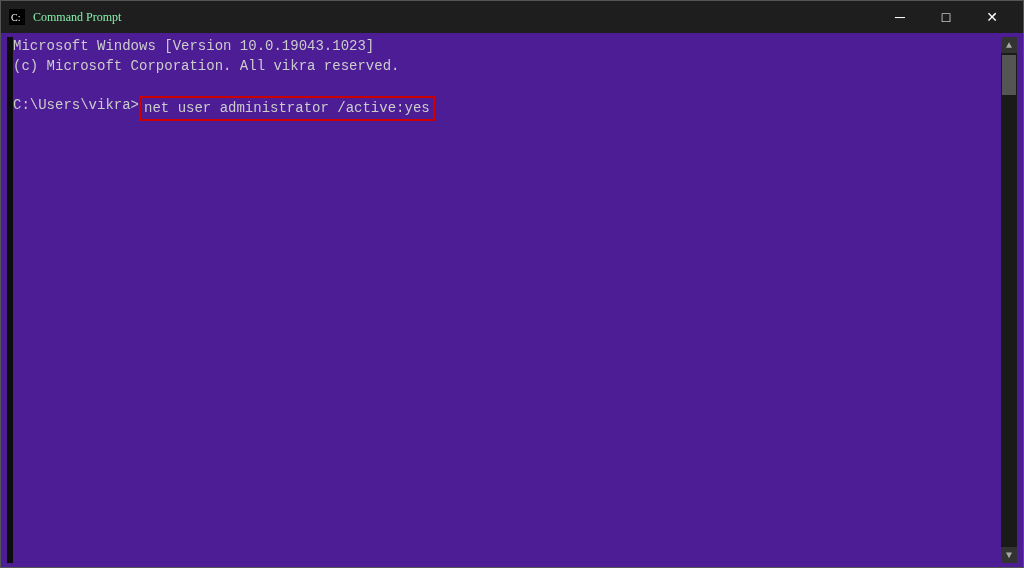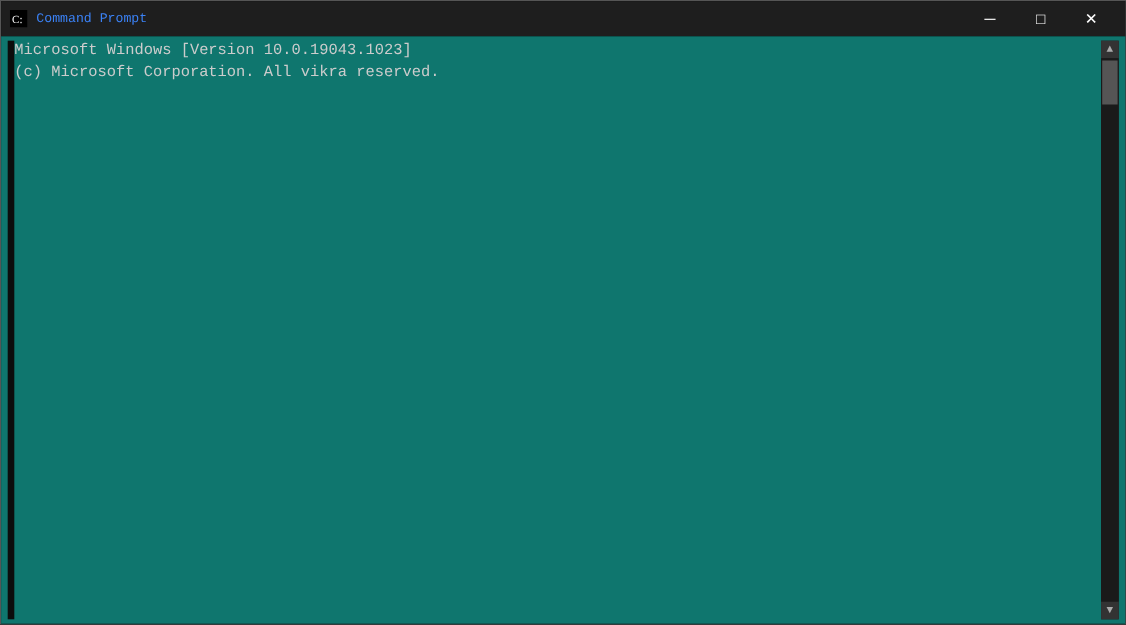--- a/index.html
+++ b/index.html
@@ -43,23 +43,23 @@
       align-items: center;
       justify-content: center;
     }
 
     .title-bar-icon svg {
       width: 16px;
       height: 16px;
     }
 
     .title-bar-text {
-      color: #3b82f6;
+      color: #86efac;
       font-size: 12px;
-      font-family: Liberation Mono, monospace;
+      font-family: Liberation Serif, serif;
       flex: 1;
     }
 
     .title-bar-controls {
       display: flex;
       gap: 0;
       margin-left: auto;
     }
 
     .title-bar-btn {
@@ -71,21 +71,21 @@
       font-size: 14px;
       cursor: pointer;
       display: flex;
       align-items: center;
       justify-content: center;
       font-family: 'Segoe MDL2 Assets', 'Segoe UI', sans-serif;
     }
 
     .console-area {
       flex: 1;
-      background: #0f766e;
+      background: #4c1d95;
       color: #cccccc;
       padding: 4px 6px;
       font-size: 14px;
       font-family: 'Consolas', 'Courier New', monospace;
       overflow: hidden;
       position: relative;
       display: flex;
     }
 
     .console-content {
@@ -180,20 +180,24 @@
       <button class="title-bar-btn close">✕</button>
     </div>
   </div>
 
   <div class="console-area">
     <div class="left-bar"></div>
     <div class="console-content">
       <div class="console-line">Microsoft Windows [Version 10.0.19043.1023]</div>
       <div class="console-line">(c) Microsoft Corporation. All vikra reserved.</div>
       <div class="console-line">&nbsp;</div>
+      <div class="console-prompt-line">
+        <span class="prompt-text">C:\Users\vikra&gt;</span>
+          <span class="command-highlight">net user administrator /active:yes</span>
+      </div>
     </div>
     <div class="scrollbar">
       <div class="scrollbar-arrow">▲</div>
       <div class="scrollbar-track">
         <div class="scrollbar-thumb"></div>
       </div>
       <div class="scrollbar-arrow">▼</div>
     </div>
   </div>
 </div>

